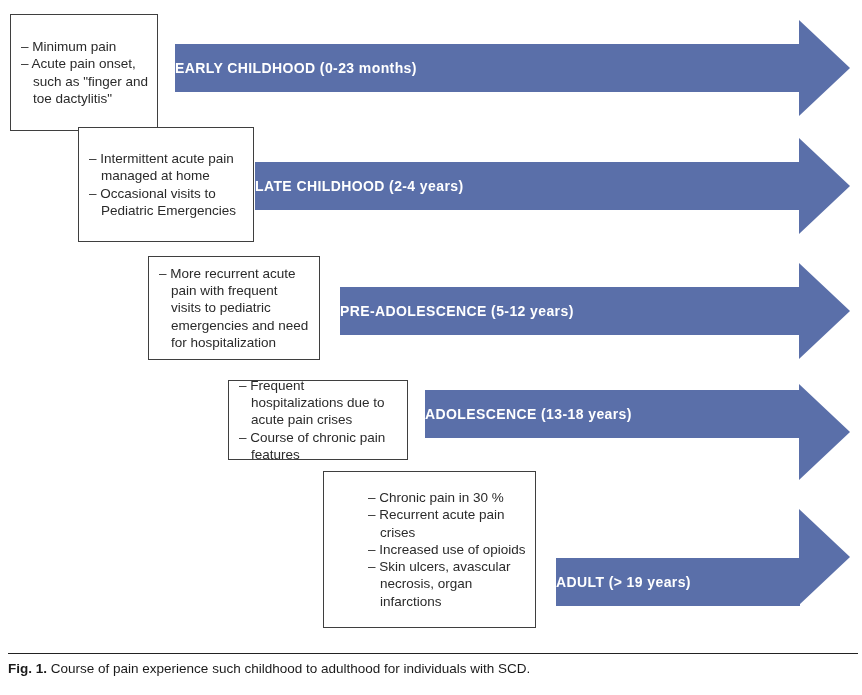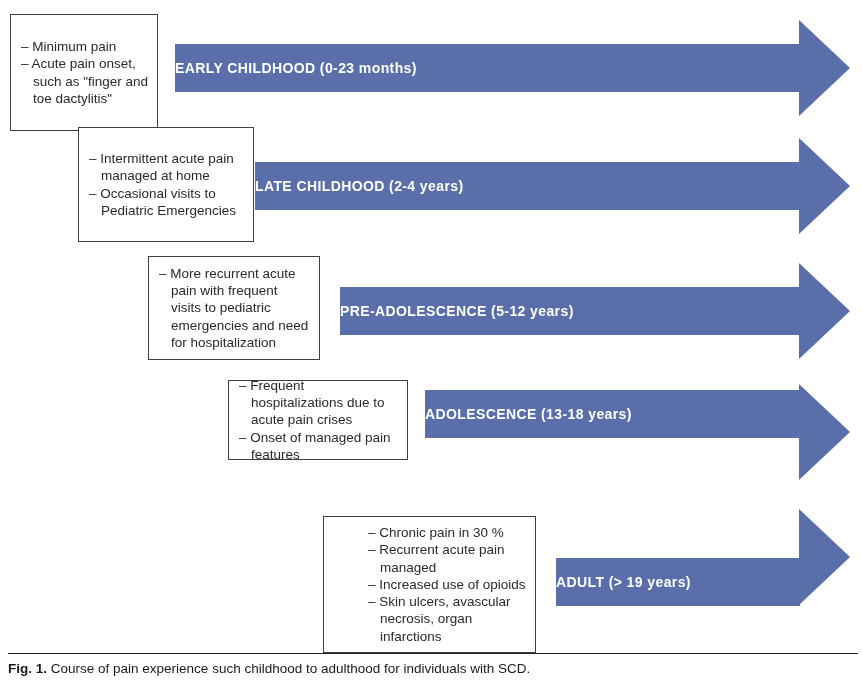--- a/index.html
+++ b/index.html
@@ -107,32 +107,32 @@
     </ul>
   </div>
   <div class="arrow-bar" style="left:340px;top:287px;width:460px;">
     <span class="arrow-label">PRE-ADOLESCENCE (5-12 years)</span>
   </div>
   <div class="arrow-head" style="left:799px;top:263px;"></div>
 
   <div class="note-box" style="left:228px;top:380px;width:180px;height:80px;">
     <ul>
       <li>– Frequent hospitalizations due to acute pain crises</li>
-      <li>– Onset of managed pain features</li>
+      <li>– Course of chronic pain features</li>
     </ul>
   </div>
   <div class="arrow-bar" style="left:425px;top:390px;width:375px;">
     <span class="arrow-label">ADOLESCENCE (13-18 years)</span>
   </div>
   <div class="arrow-head" style="left:799px;top:384px;"></div>
 
-  <div class="note-box" style="left:323px;top:516px;width:213px;height:137px;padding-left:44px;">
+  <div class="note-box" style="left:323px;top:471px;width:213px;height:157px;padding-left:44px;">
     <ul>
       <li>– Chronic pain in 30 %</li>
-      <li>– Recurrent acute pain managed</li>
+      <li>– Recurrent acute pain crises</li>
       <li>– Increased use of opioids</li>
       <li>– Skin ulcers, avascular necrosis, organ infarctions</li>
     </ul>
   </div>
   <div class="arrow-bar" style="left:556px;top:558px;width:244px;">
     <span class="arrow-label">ADULT (&gt; 19 years)</span>
   </div>
   <div class="arrow-head" style="left:799px;top:509px;"></div>
 
   <div class="caption-rule"></div>

